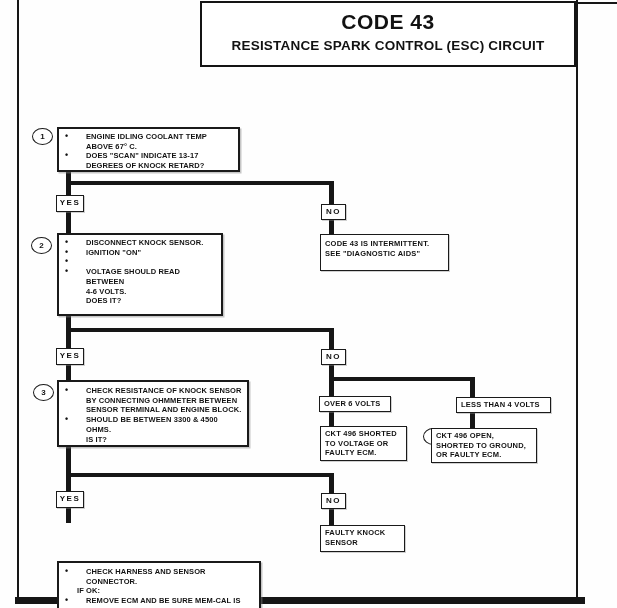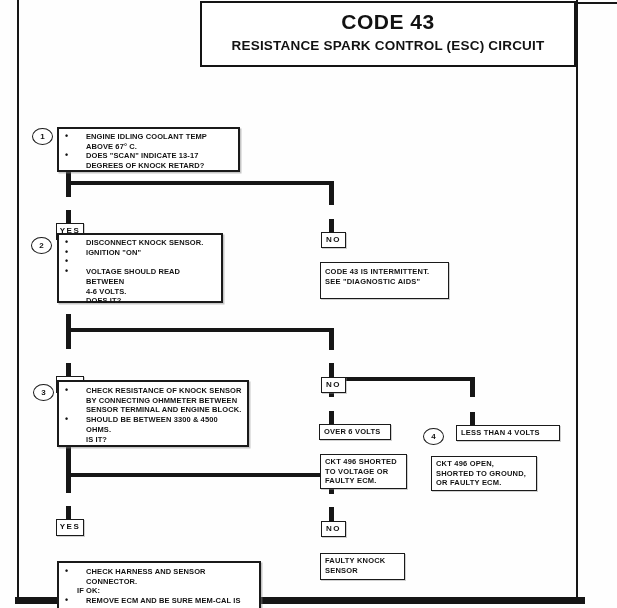--- a/index.html
+++ b/index.html
@@ -27,21 +27,21 @@
   .row { display:flex; align-items:flex-start;gap:10px; }
   .dot { flex:0 0 13px; padding-left:2px; }
   .dot::before { content:"•"; font-size:9px; }
   .nob { flex:0 0 4px; }
   .txt { white-space:pre-line; }
 
   
   .sbox { position:absolute; background:#fff; border:1.5px solid #1a1a1a;
           font-size:7.5px; font-weight:bold; line-height:9.7px;
           padding:2px 3px 1px 4px; white-space:pre-line; letter-spacing:0.2px;
-          box-shadow:1px 1px 0 rgba(140,140,140,0.4);margin-top:28px; }
+          box-shadow:1px 1px 0 rgba(140,140,140,0.4); }
   .yn { text-align:center; font-size:8px; letter-spacing:1.5px; padding:2px 0 0 0; }
 
   
   .circ { position:absolute; width:21px; height:17px; border:1.5px solid #1a1a1a;
           border-radius:50%; background:#fff; text-align:center;
           font-size:8px; font-weight:bold; line-height:15px; }
 </style>
 </head>
 <body>
 
@@ -91,21 +91,21 @@
     <div class="row">
       <span class="dot"></span>
       <span class="txt">DOES "SCAN" INDICATE 13-17
 DEGREES OF KNOCK RETARD?</span>
     </div>
   </div>
 
   <div class="sbox yn" style="left:56px;top:195px;width:28px;height:17px;">YES</div>
   <div class="sbox yn" style="left:321px;top:204px;width:25px;height:16px;">NO</div>
 
-  <div class="box" style="left:57px;top:233px;width:166px;height:70px;">
+  <div class="box" style="left:57px;top:233px;width:166px;height:83px;">
     <div class="row">
       <span class="dot"></span>
       <span class="txt">DISCONNECT KNOCK SENSOR.</span>
     </div>
     <div class="row">
       <span class="dot"></span>
       <span class="txt">IGNITION "ON"</span>
     </div>
     <div class="row">
       <span class="dot"></span>
@@ -133,21 +133,21 @@
     </div>
     <div class="row">
       <span class="dot"></span>
       <span class="txt">SHOULD BE BETWEEN 3300 &amp; 4500
 OHMS.
 IS IT?</span>
     </div>
   </div>
 
   <div class="sbox" style="left:319px;top:396px;width:72px;height:16px;">OVER 6 VOLTS</div>
-  <div class="sbox" style="left:456px;top:397px;width:104px;height:16px;">LESS THAN 4 VOLTS</div>
+  <div class="sbox" style="left:456px;top:397px;width:95px;height:16px;">LESS THAN 4 VOLTS</div>
 
   <div class="sbox" style="left:320px;top:426px;width:87px;height:35px;">CKT 496 SHORTED
 TO VOLTAGE OR
 FAULTY ECM.</div>
   <div class="sbox" style="left:431px;top:428px;width:106px;height:35px;">CKT 496 OPEN,
 SHORTED TO GROUND,
 OR FAULTY ECM.</div>
 
   <div class="sbox yn" style="left:56px;top:491px;width:28px;height:17px;">YES</div>
   <div class="sbox yn" style="left:321px;top:493px;width:25px;height:16px;">NO</div>

